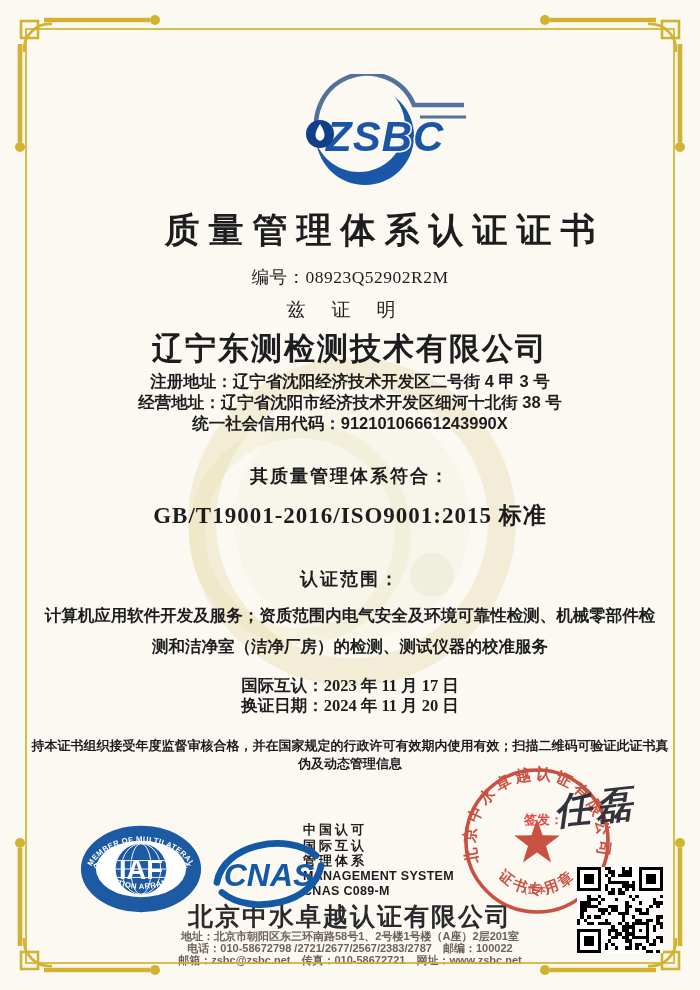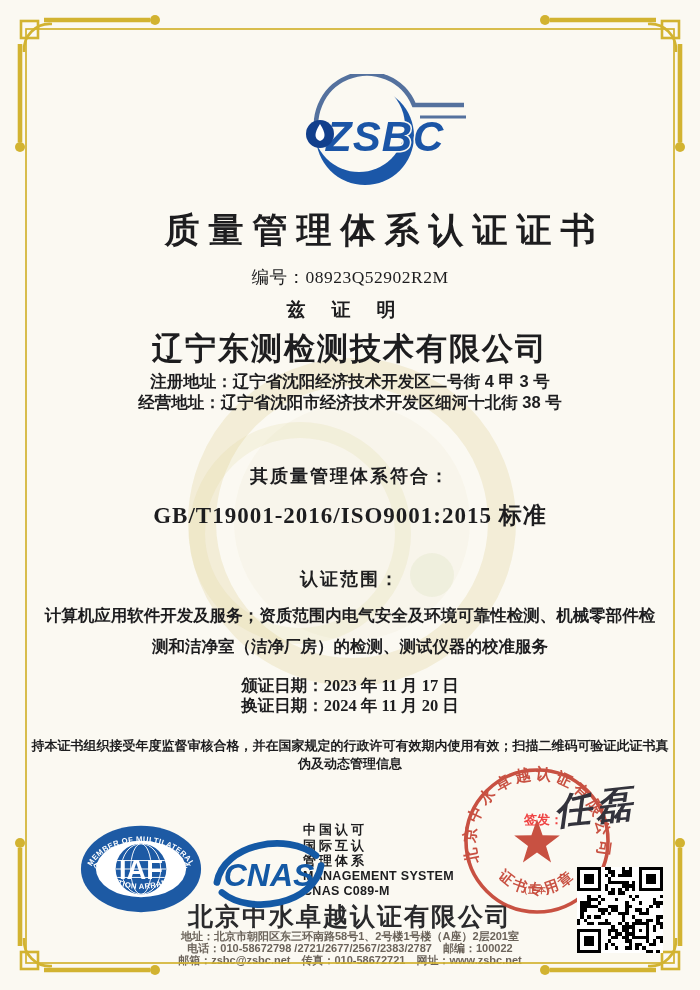--- a/index.html
+++ b/index.html
@@ -9,21 +9,21 @@
     font-family:"Liberation Sans",sans-serif;
     color:#1d1d1f;
   }
   .abs{position:absolute;}
   .ctr{left:0;right:0;text-align:center;}
   .serif{font-family:"Liberation Serif","DejaVu Serif",serif;}
   .sans{font-family:"Liberation Sans","DejaVu Sans",sans-serif;}
 
   .title{top:207px;font-size:35px;font-weight:900;letter-spacing:9px;padding-left:25px;margin-left:44px;}
   .certno{top:265px;font-size:17.5px;font-weight:normal;letter-spacing:.5px;}
-  .attest{top:297px;font-size:19px;font-weight:bold;letter-spacing:26px;padding-left:8px;}
+  .attest{top:297px;font-size:19px;font-weight:normal;letter-spacing:26px;padding-left:8px;}
   .company{top:328px;font-size:31px;font-weight:900;letter-spacing:2px;}
   .addr{top:371px;font-size:16.5px;font-weight:bold;line-height:21px;}
   .addr div{white-space:nowrap;}
   .conform{top:464px;font-size:18px;font-weight:bold;letter-spacing:2px;}
   .standard{top:500px;font-size:23px;font-weight:bold;letter-spacing:1px;}
   .scopehead{top:567px;font-size:18px;font-weight:bold;letter-spacing:2px;}
   .scope{top:600px;left:40px;width:620px;font-size:16.5px;font-weight:bold;line-height:31px;text-align:center;}
   .dates{top:676px;left:0;right:0;text-align:center;}
   .dates .inner{display:inline-block;text-align:left;}
   .dates .row{font-size:16.5px;font-weight:bold;line-height:19.5px;white-space:nowrap;}
@@ -86,30 +86,31 @@
 </svg>
 
 <div class="abs ctr title sans">质量管理体系认证证书</div>
 <div class="abs ctr certno serif">编号：08923Q52902R2M</div>
 <div class="abs ctr attest serif">兹证明</div>
 
 <div class="abs ctr company sans">辽宁东测检测技术有限公司</div>
 <div class="abs ctr addr sans">
   <div>注册地址：辽宁省沈阳经济技术开发区二号街 4 甲 3 号</div>
   <div>经营地址：辽宁省沈阳市经济技术开发区细河十北街 38 号</div>
+  <div>统一社会信用代码：91210106661243990X</div>
 </div>
 
 <div class="abs ctr conform serif">其质量管理体系符合：</div>
 <div class="abs ctr standard serif">GB/T19001-2016/ISO9001:2015 标准</div>
 <div class="abs ctr scopehead serif">认证范围：</div>
 <div class="abs scope serif">计算机应用软件开发及服务；资质范围内电气安全及环境可靠性检测、机械零部件检测和洁净室（洁净厂房）的检测、测试仪器的校准服务</div>
 
 <div class="abs dates">
   <div class="inner">
-    <div class="row serif"><span>颁证日期：</span><span>2023 年 11 月 17 日</span></div>
+    <div class="row serif"><span>国际互认：</span><span>2023 年 11 月 17 日</span></div>
     <div class="row serif"><span>换证日期：</span><span>2024 年 11 月 20 日</span></div>
   </div>
 </div>
 
 <div class="abs note sans">持本证书组织接受年度监督审核合格，并在国家规定的行政许可有效期内使用有效；扫描二维码可验证此证书真伪及动态管理信息</div>
 
 <svg class="abs" style="left:78px;top:823px;z-index:2" width="126" height="92" viewBox="0 0 134 98">
   <defs>
     <path id="iafTop" d="M 12,58 A 55,38 0 0 1 122,58"></path>
     <path id="iafBot" d="M 16,44 A 53,36 0 0 0 118,44"></path>

